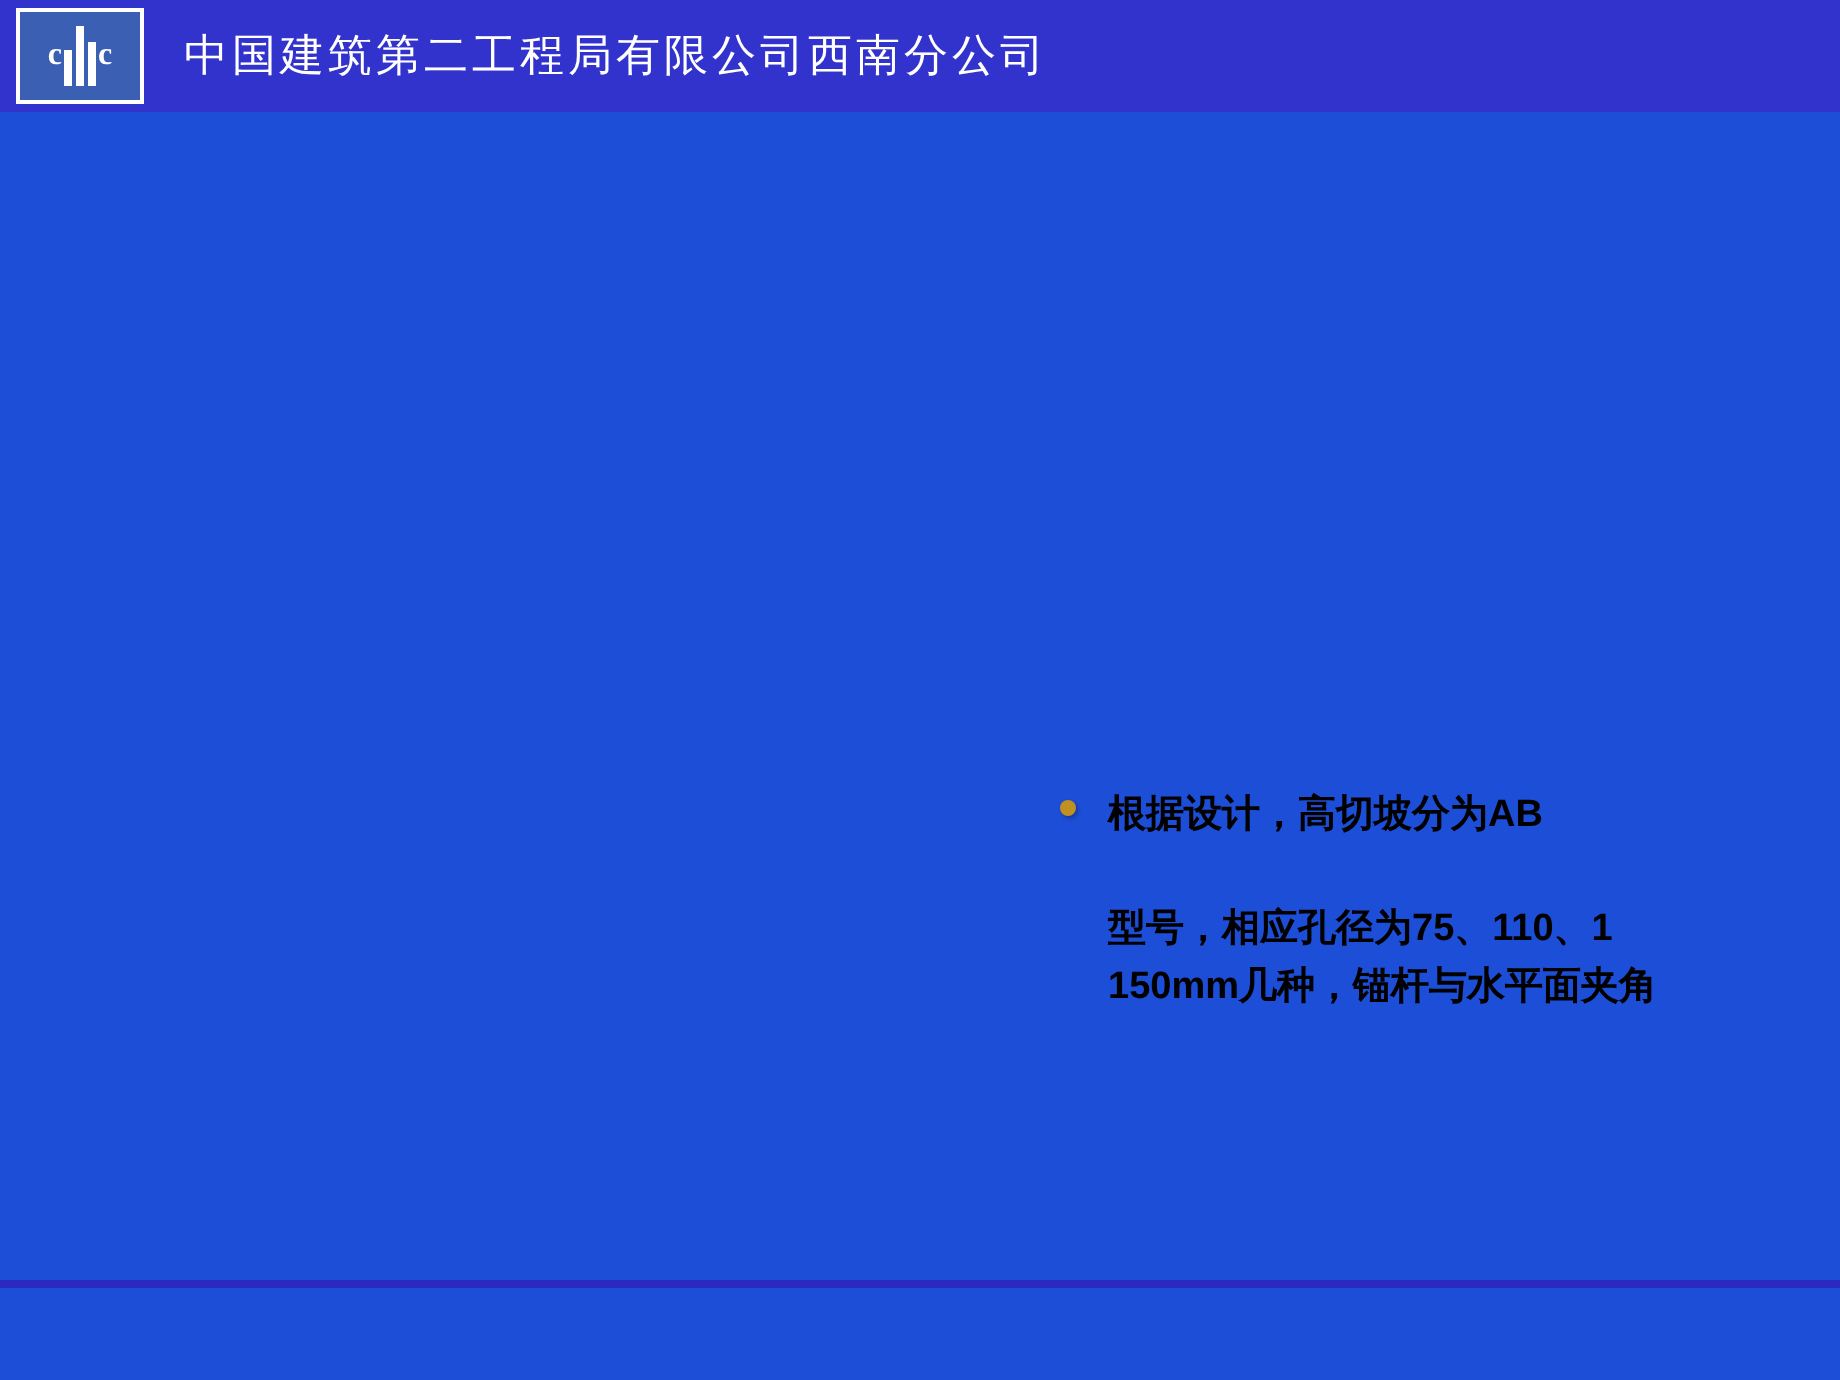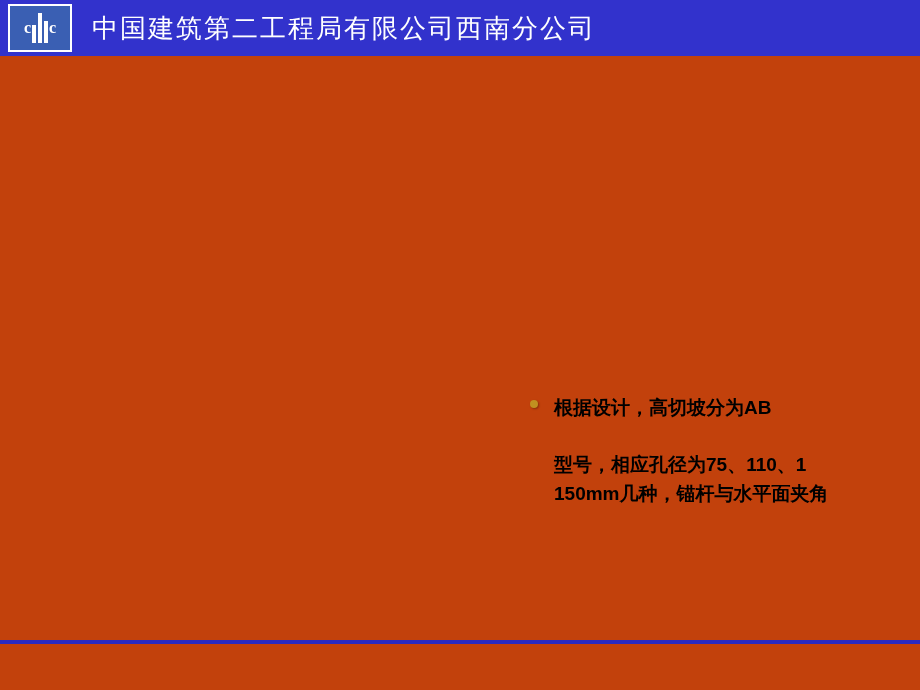--- a/index.html
+++ b/index.html
@@ -52,31 +52,31 @@
       font-weight: bold;
       position: relative;
     }
     .logo-wrap {
       display: flex;
       align-items: center;
       gap: 1px;
     }
     .header-title {
       color: #ffffff;
-      font-size: 26px;
+      font-size: 22px;
       letter-spacing: 2px;
       font-family: "SimSun", "宋体", serif;
     }
     .content-area {
       position: absolute;
       top: 56px;
       left: 0;
       right: 0;
       bottom: 0;
-      background: #c2410c;
+      background: #1d4ed8;
     }
     .bottom-band {
       position: absolute;
       bottom: 46px;
       left: 0;
       right: 0;
       height: 4px;
       background: #2A2AC0;
     }
     .bullet-block {

